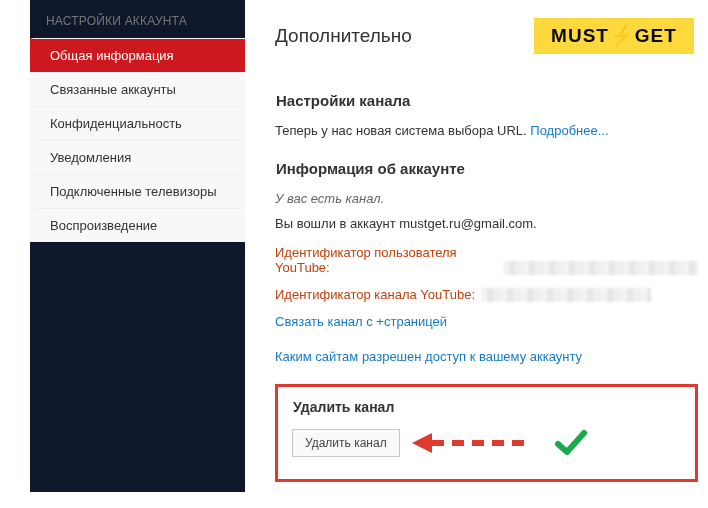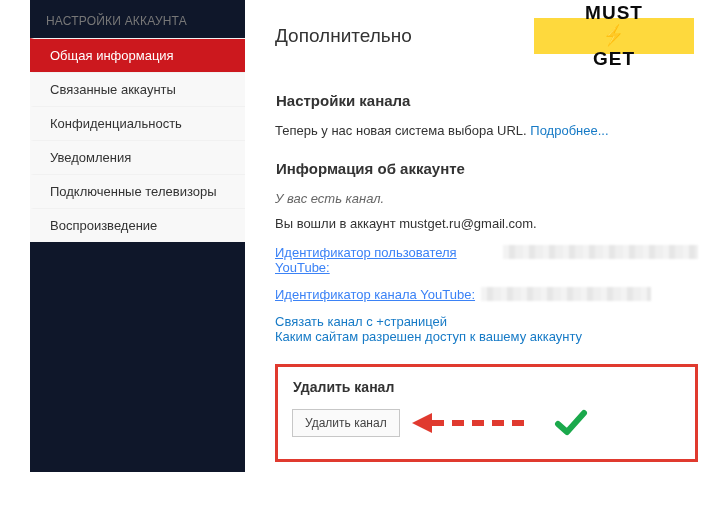--- a/index.html
+++ b/index.html
@@ -67,53 +67,53 @@
     background: #fed93d;
     display: flex;
     align-items: center;
     justify-content: center;
     font-family: "Arial Black", Arial, sans-serif;
     font-weight: 900;
     font-size: 19px;
     letter-spacing: 1px;
     color: #0b0b0b;
     position: relative;
-    flex-direction: column;
   }
   .brand-badge .bolt {
     display: inline-block;
     transform: translateY(-1px) scaleX(.85);
     font-size: 20px;
   }
   .section-heading {
     font-size: 15px;
     font-weight: bold;
     color: #333;
     margin: 0 0 14px 1px;
   }
   .text-line {
     font-size: 13px;
     color: #333;
     margin: 0 0 22px 0;
   }
   .text-line .link { color: #167ac6; cursor: pointer; }
   .italic { font-style: italic; color: #666; margin-bottom: 10px; }
   .info-line { color: #333; margin-bottom: 14px; }
-  .id-line { color: #3b82f6; margin-bottom: 12px; display:flex; align-items:flex-start;text-decoration:underline; }
+  .id-line { color: #c2410c; margin-bottom: 12px; display:flex; align-items:flex-end; }
   .blur-strip {
     display:inline-block;
     height: 14px;
     width: 210px;
     margin-left: 6px;
     background: repeating-linear-gradient(90deg,#f3f3f3 0 6px,#e6e6e6 6px 12px,#efefef 12px 20px);
     filter: blur(1.2px);
   }
   .link-line {
     color: #167ac6;
     cursor: pointer;
+    margin-bottom: 20px;
     display: inline-block;
   }
   
   .delete-box {
     border: 3px solid #e03a2f;
     padding: 12px 14px 10px 14px;
     margin-top: 6px;
     position: relative;
   }
   .delete-box .section-heading { margin-bottom: 14px; font-size:14px; }

